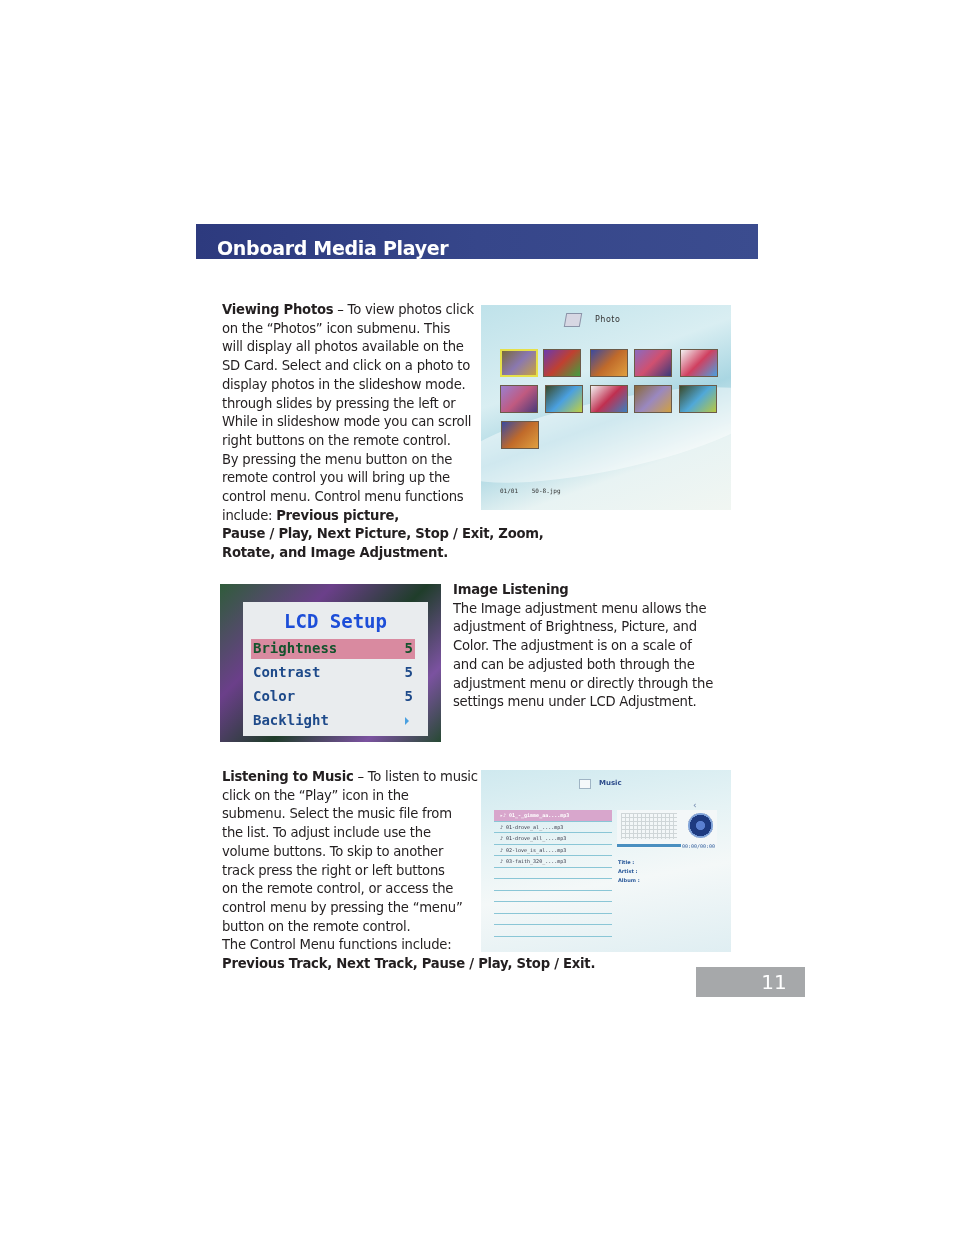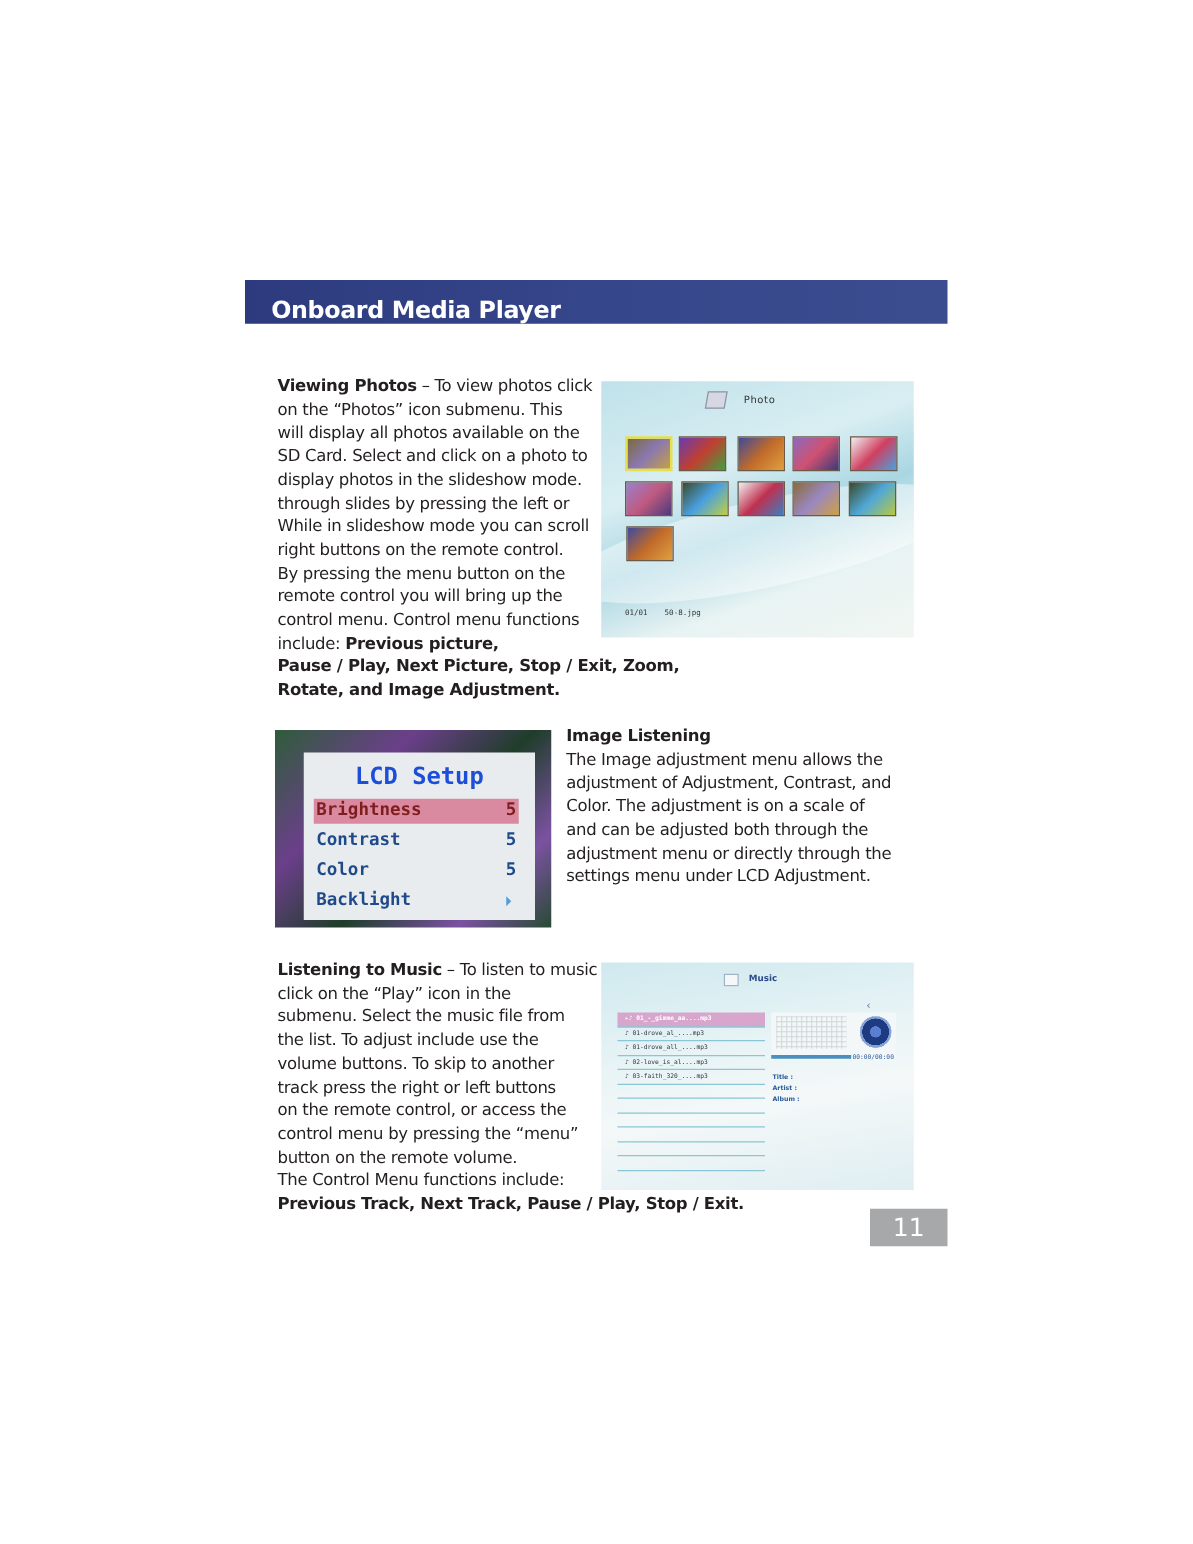--- a/index.html
+++ b/index.html
@@ -33,21 +33,21 @@
 
   
   .lcd-screen { position: absolute; left: 220px; top: 584px; width: 221px; height: 158px;
                 background: linear-gradient(135deg, #2f5c3a 0%, #6b3f8a 30%, #1f3d2a 55%, #7b52a0 80%, #274a33 100%);
                 overflow: hidden; }
   .lcd-box { position: absolute; left: 23px; top: 18px; width: 185px; height: 134px; background: #e9ecee; }
   .lcd-title { position: absolute; left: 0; width: 100%; top: 8px; text-align: center;
                font-family: "DejaVu Sans Mono", monospace; font-weight: bold; font-size: 19px; color: #1d4ed8; }
   .lcd-row { position: absolute; left: 8px; width: 164px; height: 20px;
              font-family: "DejaVu Sans Mono", monospace; font-weight: bold; font-size: 14px; color: #1e4a8a; }
-  .lcd-row.active { background: #d98aa0; color: #7f1d1d; }
+  .lcd-row.active { background: #d98aa0; color: #14532d; }
   .lcd-row .lbl { position: absolute; left: 2px; top: 1px; }
   .lcd-row .val { position: absolute; right: 2px; top: 1px; }
   .lcd-row .arrow { position: absolute; right: 6px; top: 6px; width: 0; height: 0;
                     border-top: 4px solid transparent; border-bottom: 4px solid transparent; border-left: 4px solid #4aa0e0; }
 
   
   .music-screen { position: absolute; left: 481px; top: 770px; width: 250px; height: 182px;
                   background: linear-gradient(170deg, #cfe9ef 0%, #e6f3f5 35%, #f4f8f8 60%, #dfeef2 100%); overflow: hidden; }
   .music-screen .hdr-icon { position: absolute; left: 98px; top: 9px; width: 10px; height: 8px; background: #f4f8fa;
                             border: 1px solid #9fb4c4; }
@@ -65,21 +65,21 @@
           background: radial-gradient(circle, #5a7fd0 0 25%, #1e3a80 26% 60%, #7fa2d8 61% 70%, #23428a 71%); }
   .progress { position: absolute; left: 136px; top: 74px; width: 64px; height: 3px; background: #4a8fc0; }
   .time { position: absolute; left: 201px; top: 73px; font-size: 5px; color: #2b5a9a;
           font-family: "DejaVu Sans Mono", monospace; }
   .meta { position: absolute; left: 137px; font-size: 5px; color: #2b5a9a; font-weight: bold;
           font-family: "DejaVu Sans", sans-serif; }
   .back-icon { position: absolute; left: 212px; top: 30px; font-size: 9px; color: #6a7fa8; }
 
   .page-num { position: absolute; left: 696px; top: 967px; width: 62px; height: 30px; background: #a6a8aa;
               color: #ffffff; font-size: 20px; text-align: center; line-height: 30px;
-              font-family: "DejaVu Sans", sans-serif; font-weight: normal; }
+              font-family: "DejaVu Sans", sans-serif; font-weight: normal; padding-left: 47px; }
 </style>
 </head>
 <body>
 
 <div class="banner">
   <h1>Onboard Media Player</h1>
 </div>
 
 <div class="para" style="left:222px; top:301px; width:320px;">
   <span class="line"><b>Viewing Photos</b><span> – To view photos click</span></span>
@@ -139,37 +139,37 @@
     <div class="lcd-row" style="top:109px;">
       <span class="lbl">Backlight</span>
       <span class="arrow"></span>
     </div>
   </div>
 </div>
 
 <div class="para" style="left:453px; top:581px; width:290px;">
   <span class="line"><b>Image Listening</b></span>
   <span class="line">The Image adjustment menu allows the</span>
-  <span class="line">adjustment of Adjustment, Contrast, and</span>
+  <span class="line">adjustment of Brightness, Picture, and</span>
   <span class="line">Color.  The adjustment is on a scale of</span>
   <span class="line">and can be adjusted both through the</span>
   <span class="line">adjustment menu or directly through the</span>
   <span class="line">settings menu under LCD Adjustment.</span>
 </div>
 
 <div class="para" style="left:222px; top:768px; width:360px;">
   <span class="line"><b>Listening to Music</b><span> – To listen to music</span></span>
   <span class="line">click on the “Play” icon in the</span>
   <span class="line">submenu.  Select the music file from</span>
   <span class="line">the list.  To adjust include use the</span>
   <span class="line">volume buttons.  To skip to another</span>
   <span class="line">track press the right or left buttons</span>
   <span class="line">on the remote control, or access the</span>
   <span class="line">control menu by pressing the “menu”</span>
-  <span class="line">button on the remote volume.</span>
+  <span class="line">button on the remote control.</span>
   <span class="line">The Control Menu functions include:</span>
   <span class="line"><b>Previous Track, Next Track, Pause / Play, Stop / Exit.</b></span>
 </div>
 
 <div class="music-screen">
   <div class="hdr-icon"></div>
   <div class="hdr-title">Music</div>
   <div class="back-icon">‹</div>
   <div class="track-list" id="tracks">
       <div class="track active">▸♪ 01_-_gimme_aa....mp3</div>

